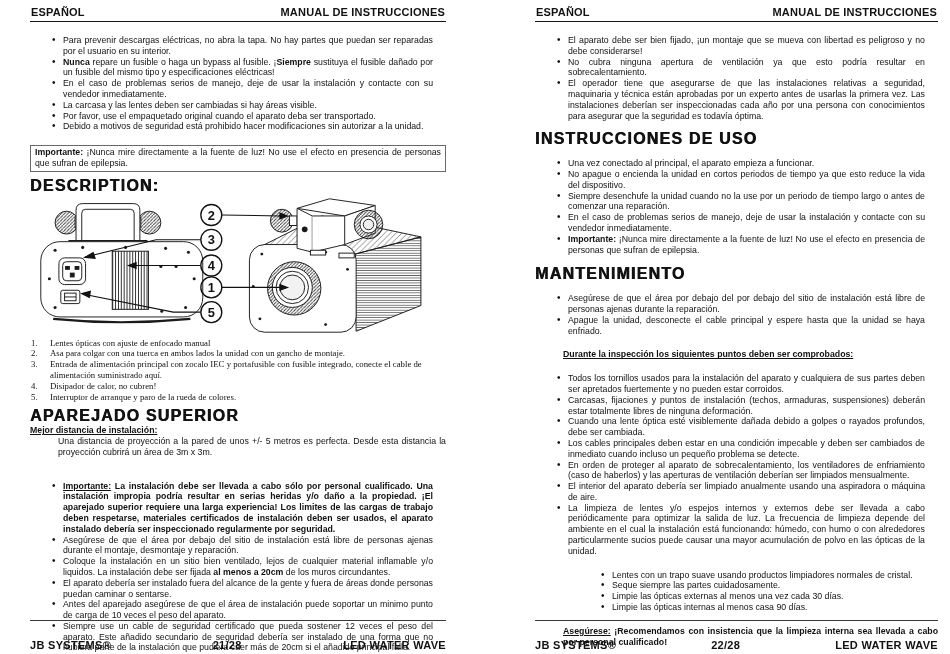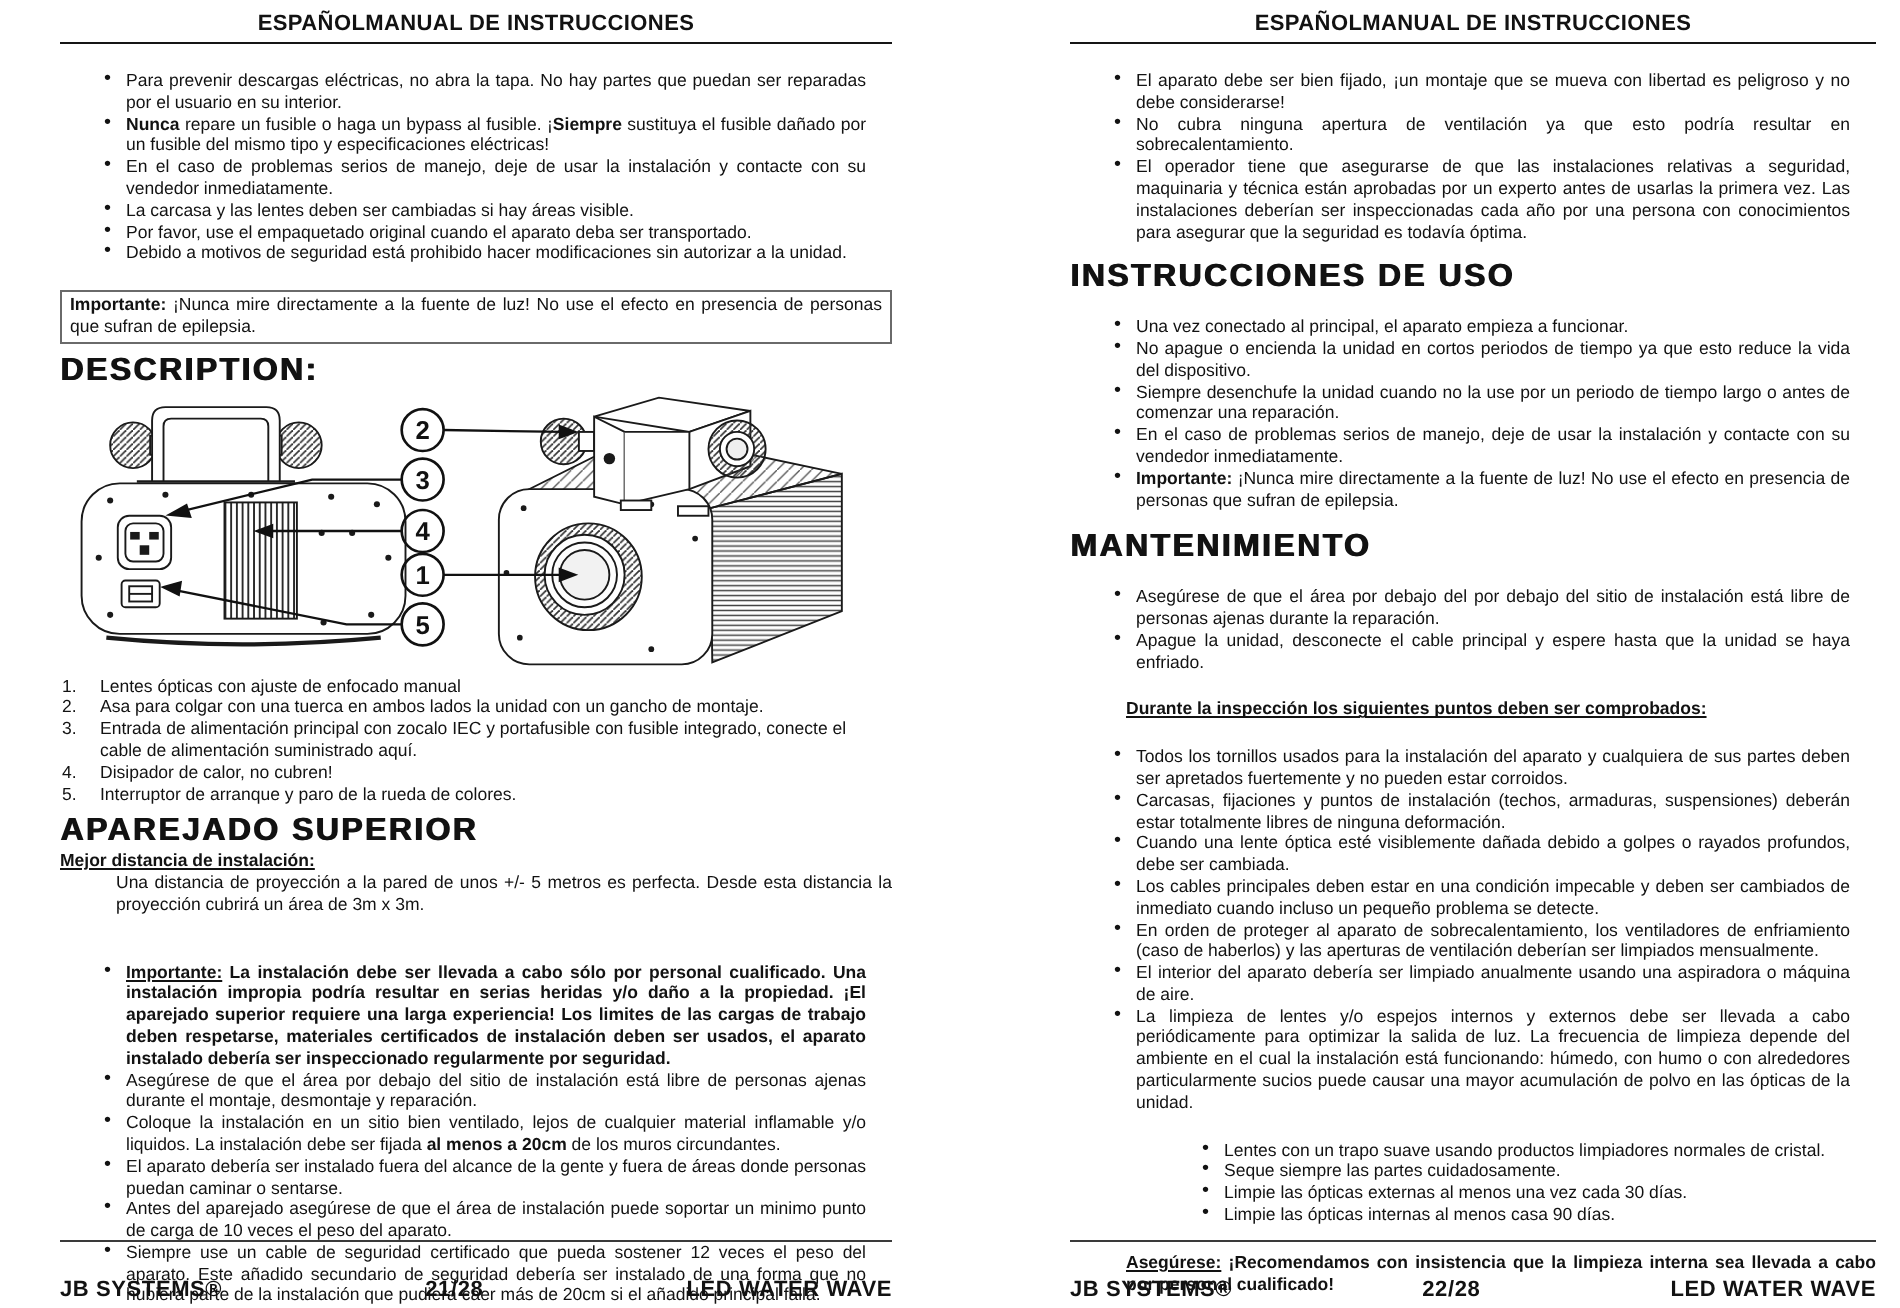--- a/index.html
+++ b/index.html
@@ -1,29 +1,29 @@
 <!DOCTYPE html>
 <html><head>
 <meta charset="utf-8">
 <style>
   html,body{margin:0;padding:0;background:#e8e8e8;}
   .sheet{width:950px;height:654px;background:#ffffff;display:flex;overflow:hidden;
          font-family:"Liberation Sans",sans-serif;color:#121212;}
   .page{box-sizing:border-box;height:654px;position:relative;background:#fff;}
   .page-left{width:475px;padding:4px 29px 0 30px;}
   .page-right{width:475px;padding:4px 12px 0 60px;}
-  .hdr{display:flex;justify-content:center;align-items:flex-end;
+  .hdr{display:flex;justify-content:space-between;align-items:flex-end;
        font-weight:bold;font-size:11px;letter-spacing:.2px;
        border-bottom:1.5px solid #151515;padding:2px 1px 3px 1px;}
   .pbody{font-size:8.75px;line-height:10.8px;text-align:justify;margin-top:9px;}
   ul.blt{list-style:none;margin:13px;padding:0 0 0 20px;}
   ul.blt>li{position:relative;}
   ul.blt>li::before{content:"\2022";position:absolute;left:-11px;top:0;font-size:10px;}
   ul.sub{padding-left:64px;}
-  ol.num{list-style:none;margin:0;padding:0 0 0 20px;counter-reset:n;text-align:left;}
+  ol.num{list-style:none;margin:0;padding:0 0 0 20px;counter-reset:n;text-align:left;font-family:Liberation Serif, serif;}
   ol.num>li{position:relative;counter-increment:n;}
   ol.num>li::before{content:counter(n) ".";position:absolute;left:-19px;}
   .h1{font-size:16px;font-weight:bold;letter-spacing:1.2px;
       text-shadow:.6px 0 0 currentColor;margin:9px 0 3px 0;text-align:left;}
   .box{border:1.2px solid #6a6a6a;padding:1px 4px 2px 4px;margin:2px 0 0 0;}
   .b{font-weight:bold;}
   .u{text-decoration:underline;}
   .subh{font-weight:bold;text-decoration:underline;text-align:left;}
   .para{margin:0;padding-left:28px;}
   .gap{height:10px;}

